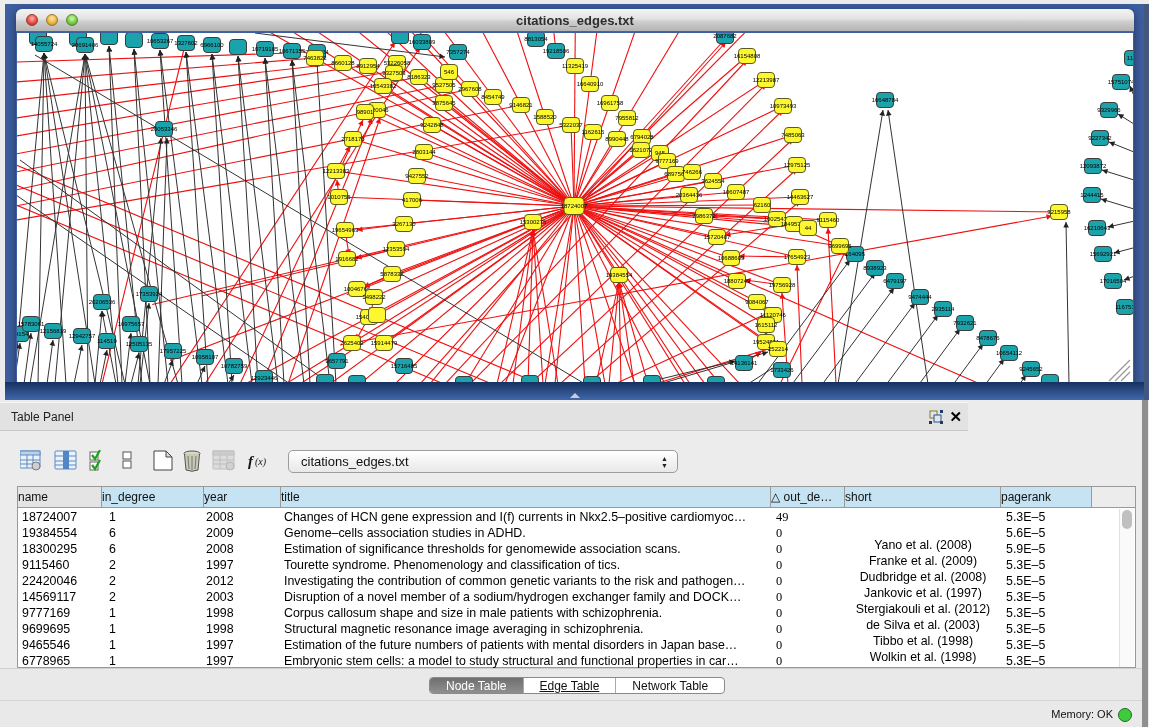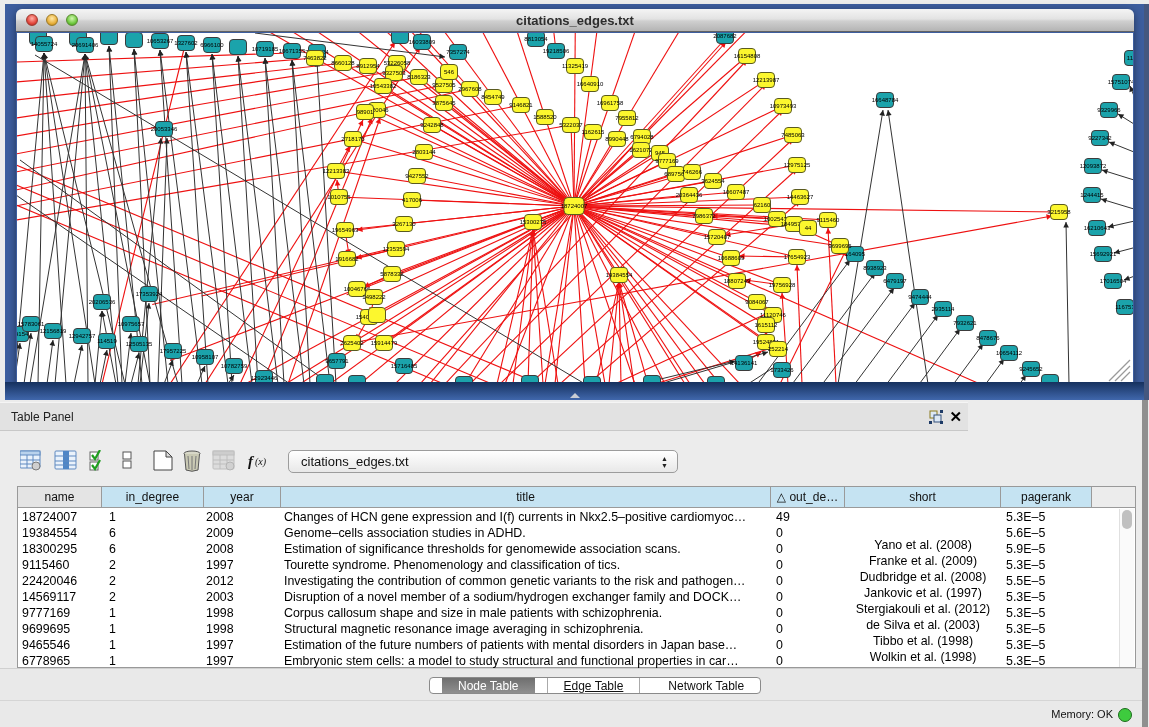--- a/index.html
+++ b/index.html
@@ -30,32 +30,32 @@
 #tp-float { position:absolute; right:25px; top:7px; width:14px; height:14px; }
 #toolbar { left:0; top:431px; width:1142px; height:54px; background:#ececec; }
 #combo { position:absolute; left:288px; top:19px; width:390px; height:23px;
   border:1px solid #9c9c9c; border-radius:5px; background:linear-gradient(#fff,#e8e8e8);
   font-size:13px; color:#111; padding:3px 0 0 12px; }
 #combo .ud { position:absolute; right:9px; top:3.5px; font-size:7px; color:#222; line-height:7px; text-align:center;}
 
 #tablebox { left:17px; top:486px; width:1119px; height:182px; background:#fff;
   border:1px solid #999; }
 .th { position:absolute; top:0; height:21px; background:#c5e3f2; border-right:1px solid #9a9a9a;
-  font-size:12px; color:#111; text-align:center; padding-top:3px; border-bottom:1px solid #9a9a9a;}
+  font-size:12px; color:#111; padding-top:3px; border-bottom:1px solid #9a9a9a;}
 .tr { position:relative; height:16px; font-size:12.4px; color:#000; white-space:nowrap; }
 .tr div { position:absolute; top:1px; }
 .c0 { left:4px; } .c1 { left:91px; } .c2 { left:188px; } .c3 { left:266px; }
-.c4 { left:758px; } .c5 { left:827px; width:156px; text-align:center;margin-top:28px;} .c6 { left:988px; }
+.c4 { left:758px;font-family:Liberation Serif, serif; } .c5 { left:827px; width:156px; text-align:center;margin-top:28px;} .c6 { left:988px; }
 #vscroll { position:absolute; right:1px; top:22px; width:15px; height:158px; background:#fafafa; border-left:1px solid #e0e0e0;}
 #vthumb { position:absolute; left:2px; top:1px; width:10px; height:19px; background:#c0c0c0; border-radius:5px; }
 
 #tabs { left:0px; top:668px; width:1142px; height:59px; background:#e9e9e9; border-top:1px solid #d0d0d0;}
 #seg { position:absolute; left:429px; top:8px; height:17px; border:1px solid #8a8a8a;
   border-radius:4px; overflow:hidden; display:flex; background:#fff; }
-#seg div { font-size:12px; padding:1px 16px 0 16px; color:#111;margin-left:12px; }
+#seg div { font-size:12px; padding:1px 16px 0 16px; color:#111; }
 #seg .sel { background:linear-gradient(#6f6f6f,#8f8f8f); color:#fff; }
 #seg .mid { border-left:1px solid #aaa; border-right:1px solid #aaa;text-decoration:underline; }
 #statusline { left:0; top:700px; width:1142px; height:1px; background:#d5d5d5; }
 #memory { right:36px; top:708px; font-size:11px; color:#111; }
 #memdot { right:17px; top:708px; width:14px; height:14px; border-radius:50%;
   background:#3ecb3e; border:1.5px solid #1d6b1d; }
 
 #icons { position:absolute; left:20px; top:19px; }
 </style></head>
 <body>

